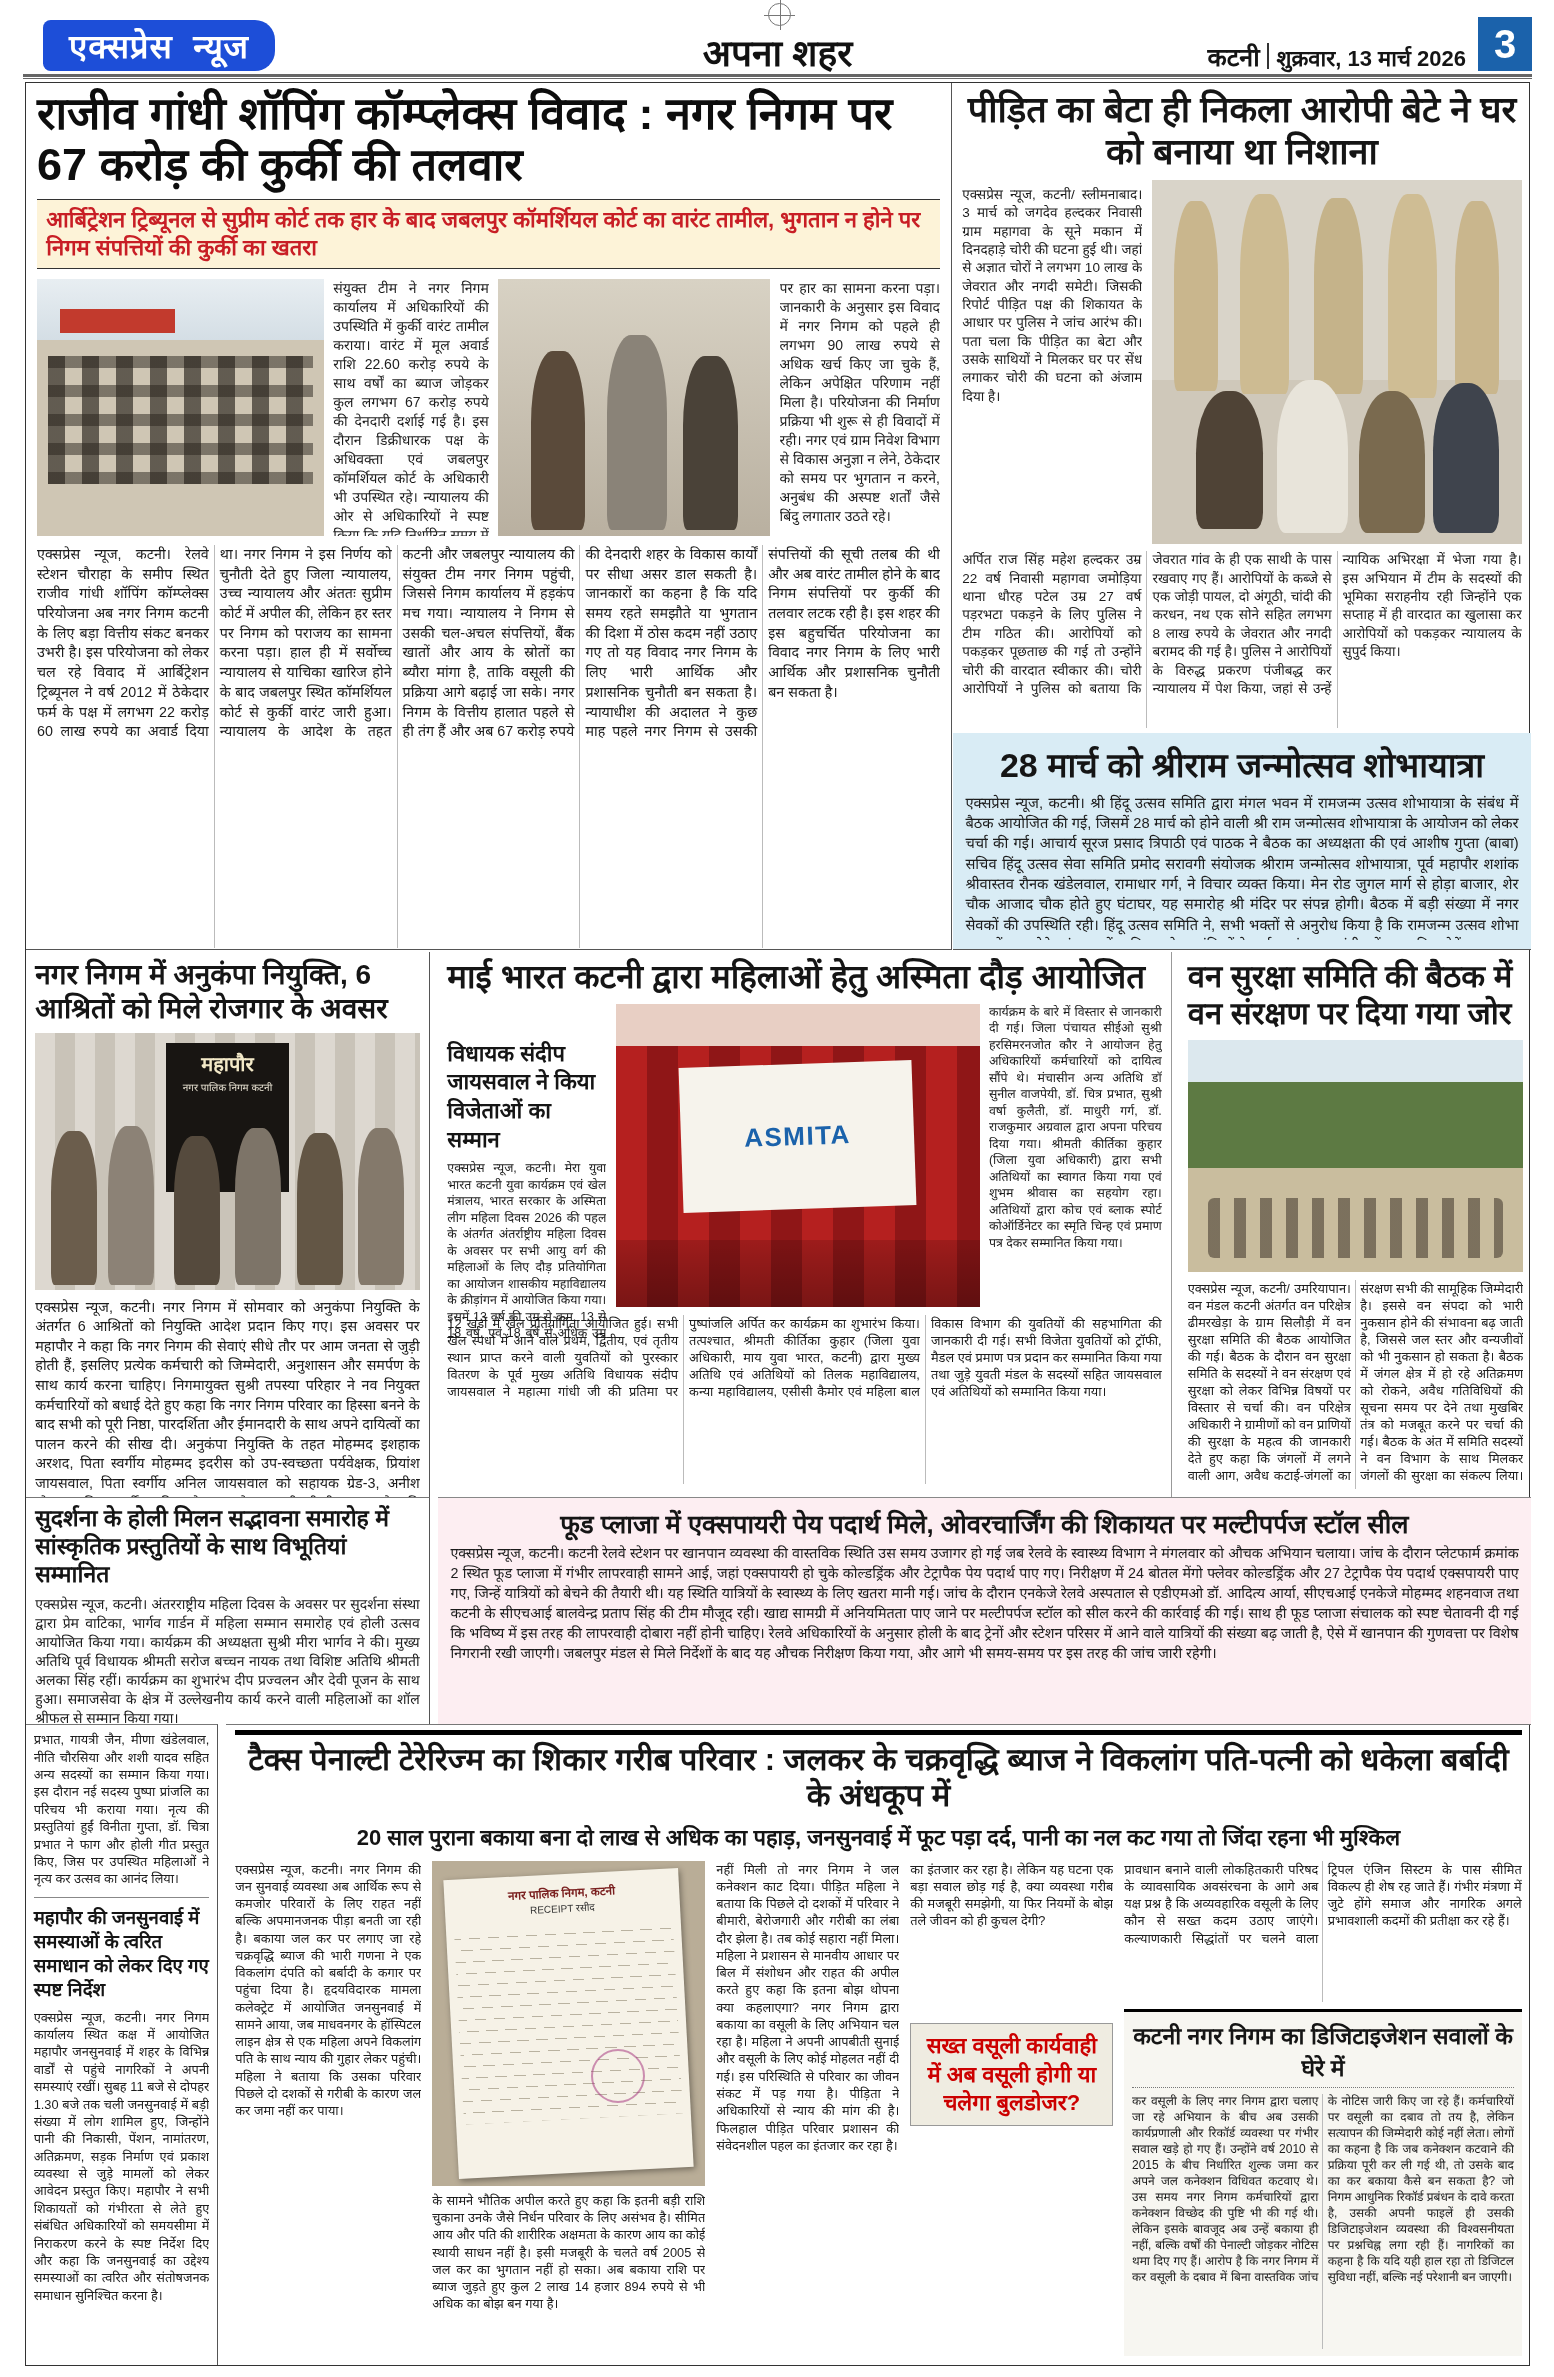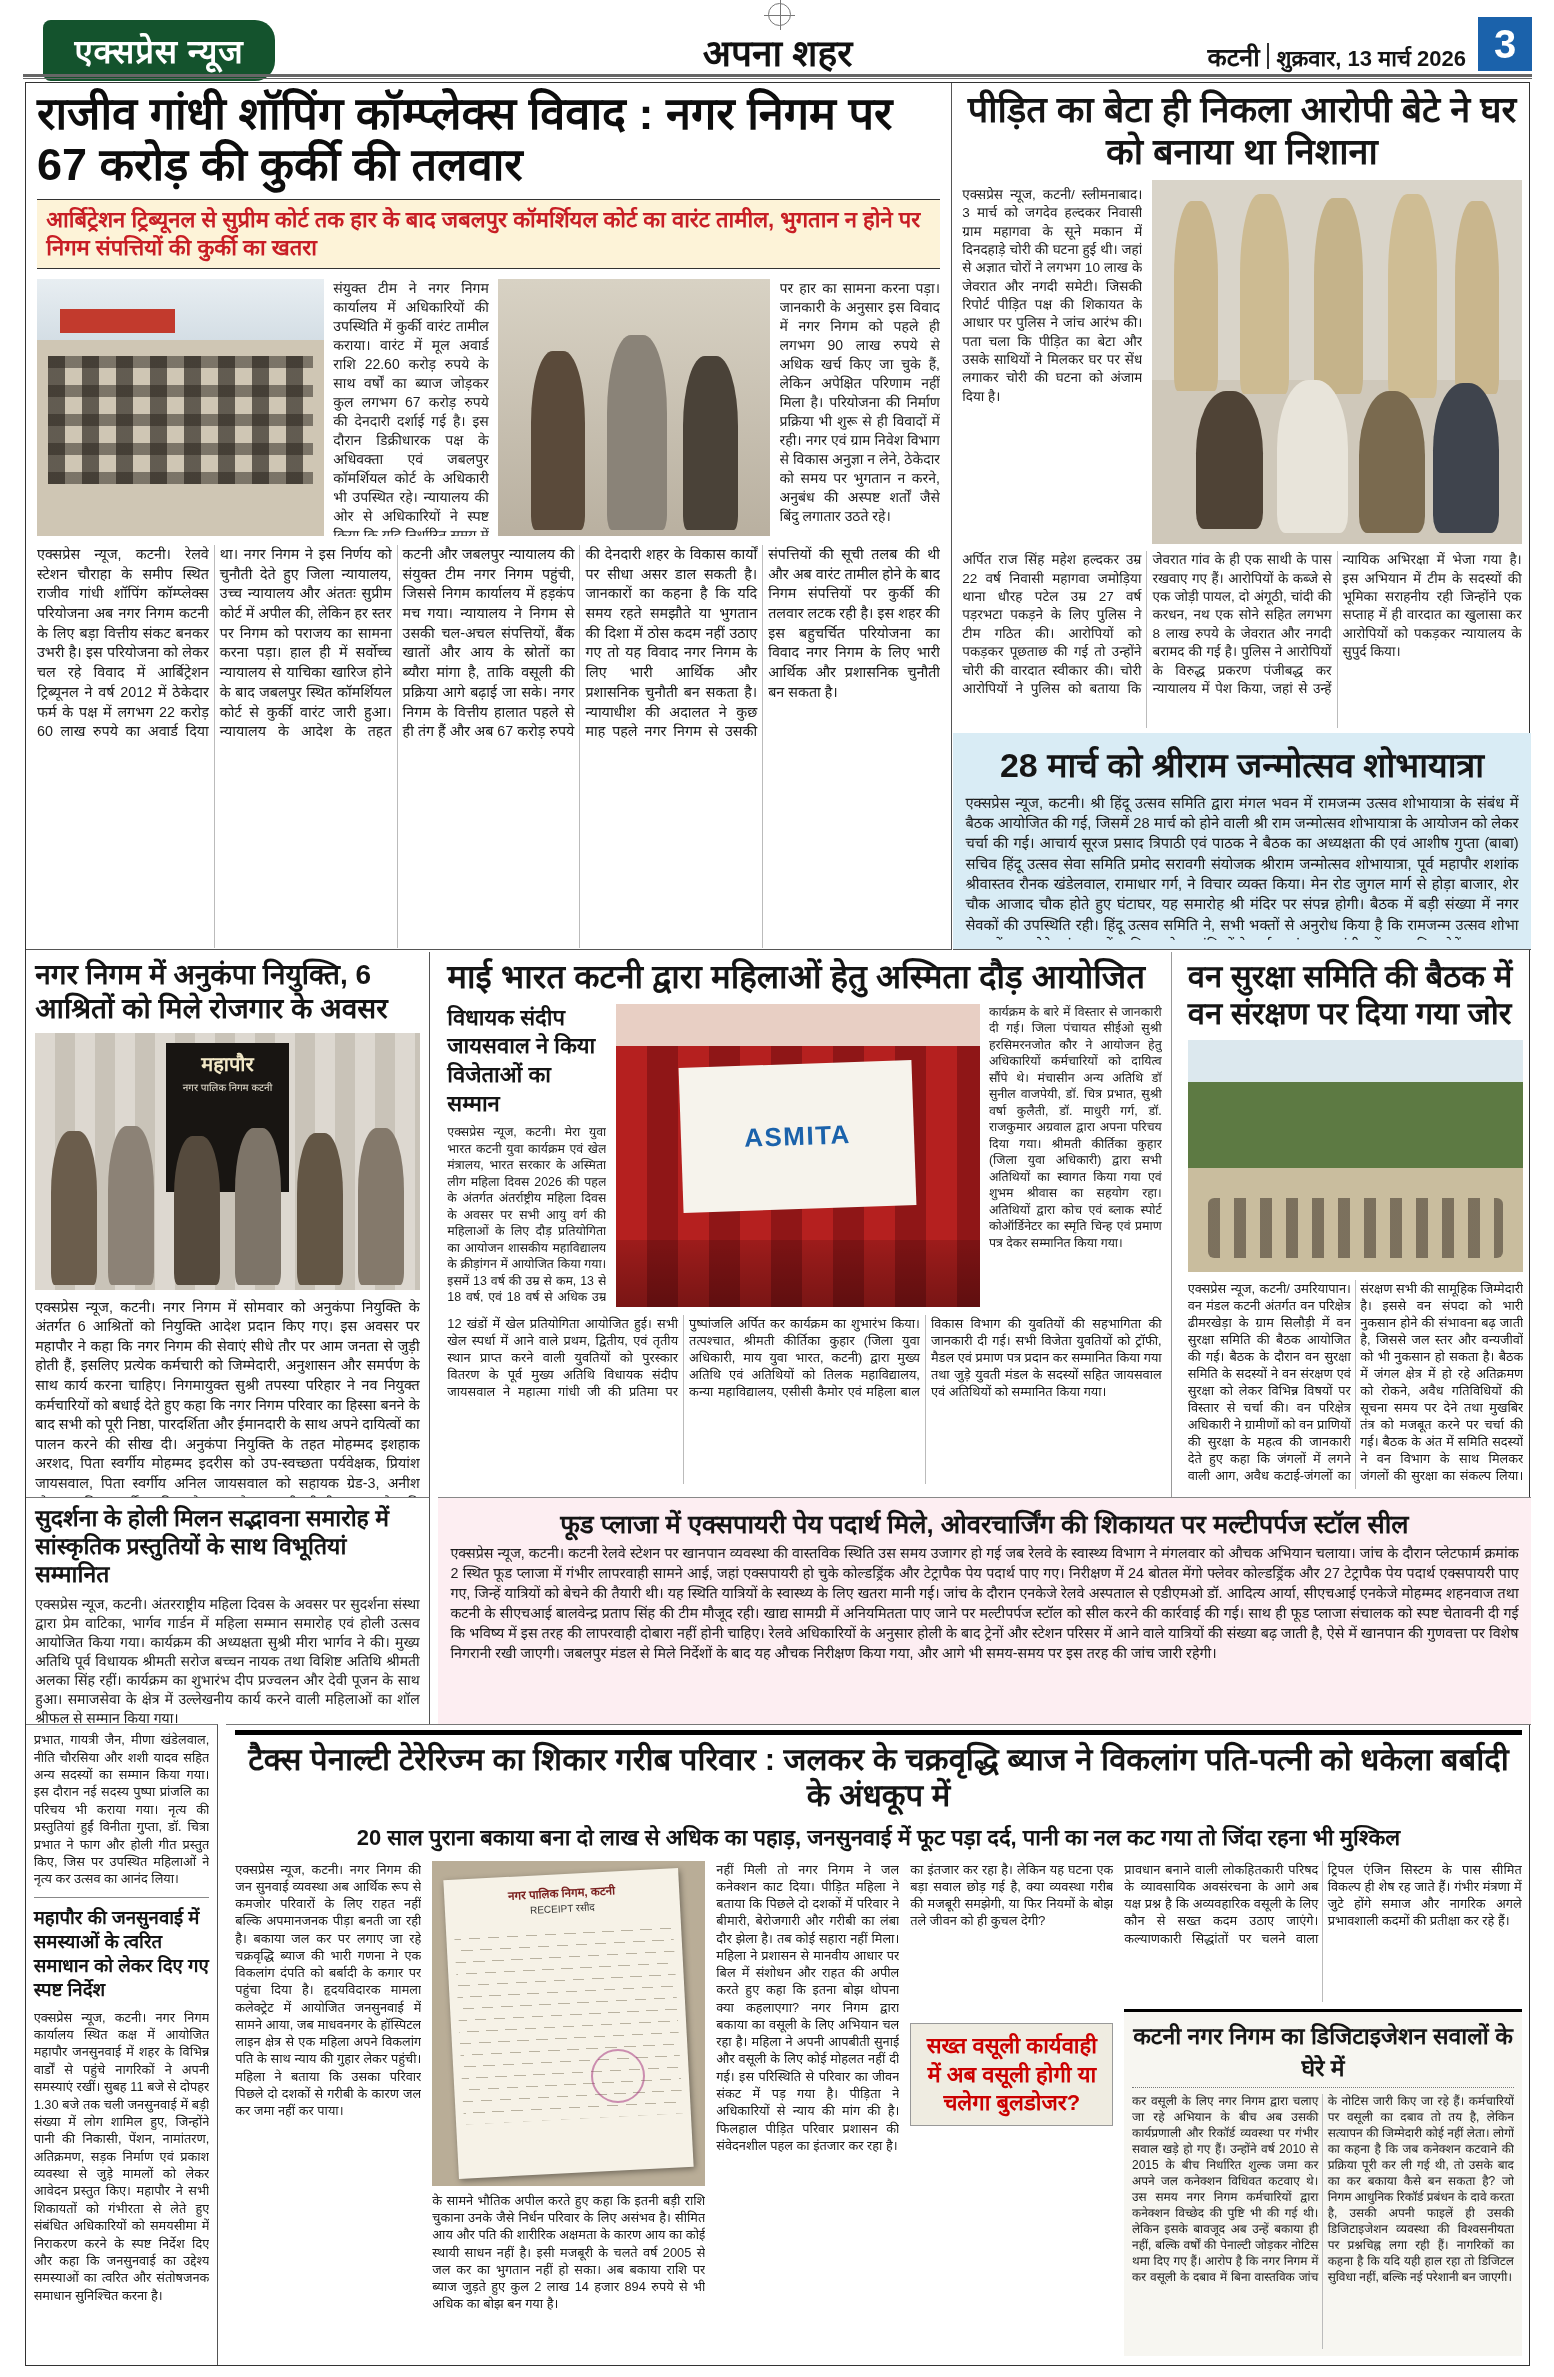--- a/index.html
+++ b/index.html
@@ -1,22 +1,22 @@
 <!DOCTYPE html>
 <html style="font-size:12.4px"><head>
 <meta charset="utf-8">
 <style>
   * { margin:0; padding:0; box-sizing:border-box; }
   body { background:#e9e9e9; font-family:"Liberation Sans", sans-serif; }
   .sheet { position:relative; width:1555px; height:2377px; background:#ffffff; margin:0 auto; color:#151515; }
 
   
-  .masthead { position:absolute; left:43px; top:20px; width:232px; height:61px;
-    background:#14532d; border-radius:7.7px 20px 20px 7.7px; display:flex; align-items:center; justify-content:center;
-    color:#fff; font-weight:bold; font-size:33px; letter-spacing:0.8px; }
+  .masthead { position:absolute; left:43px; top:20px; width:232px; height:51px;
+    background:#1d4ed8; border-radius:7.7px 20px 20px 7.7px; display:flex; align-items:center; justify-content:center;
+    color:#fff; font-weight:bold; font-size:33px; letter-spacing:0.8px;font-family:Liberation Mono, monospace; }
   .section-title { position:absolute; left:0; right:0; top:26px; text-align:center;
     font-size:37px; font-weight:bold; color:#111; }
   .regmark { position:absolute; left:768px; top:3.1px; width:23px; height:23px; border:1.5px solid #777; border-radius:50%; }
   .regmark:before { content:""; position:absolute; left:50%; top:-4.6px; bottom:-4.6px; width:0.8px; background:#777; }
   .regmark:after { content:""; position:absolute; top:50%; left:-4.6px; right:-4.6px; height:0.8px; background:#777; }
   .dateline { position:absolute; right:89px; top:39px; display:flex; align-items:baseline; gap:7.7px;
     border-bottom:1.5px solid #333; padding-bottom:3.1px; }
   .dateline .city { font-size:25px; font-weight:bold; }
   .dateline .sep { width:1.5px; height:26px; background:#333; align-self:center; }
   .dateline .date { font-size:22px; font-weight:bold; }
@@ -62,21 +62,21 @@
 
   
   .art-sud { left:0; top:1414px; width:404px; height:228px; padding:6.2px 9.3px; border-right:1.5px solid #555; border-top:0.8px solid #777; }
   .sud-headline { font-size:23px; font-weight:bold; line-height:1.22; }
   .art-sud .bodytxt { margin-top:6.2px; font-size:14px; line-height:1.36; height:139px; }
 
   
   .art-mai { left:412px; top:869px; width:734px; height:545px; padding:6.2px 9.3px; border-right:0.8px solid #999; }
   .mai-headline { font-size:33px; font-weight:bold; line-height:1.15; }
   .mai-mid { display:flex; gap:9.3px; margin-top:7.7px; height:303px; }
-  .mai-left { width:159px; }
+  .mai-left { width:159px;margin-top:36px; }
   .mai-subhead { font-size:22px; font-weight:bold; line-height:1.3; }
   .mai-left .bodytxt { margin-top:6.2px; font-size:12.4px; line-height:1.33; height:178px; }
   .mai-right { flex:1; font-size:12.4px; line-height:1.33; }
   .mai-bottom { margin-top:7.7px; height:169px; column-count:3; column-gap:11px; column-rule:0.8px solid #bbb;
     font-size:12.8px; line-height:1.34; }
 
   
   .art-forest { left:1154px; top:869px; width:351px; height:545px; padding:6.2px 7.7px; }
   .forest-headline { font-size:31px; font-weight:bold; line-height:1.2; }
   .art-forest .bodytxt { margin-top:7.7px; height:209px; column-count:2; column-gap:9.3px; column-rule:0.8px solid #bbb;

